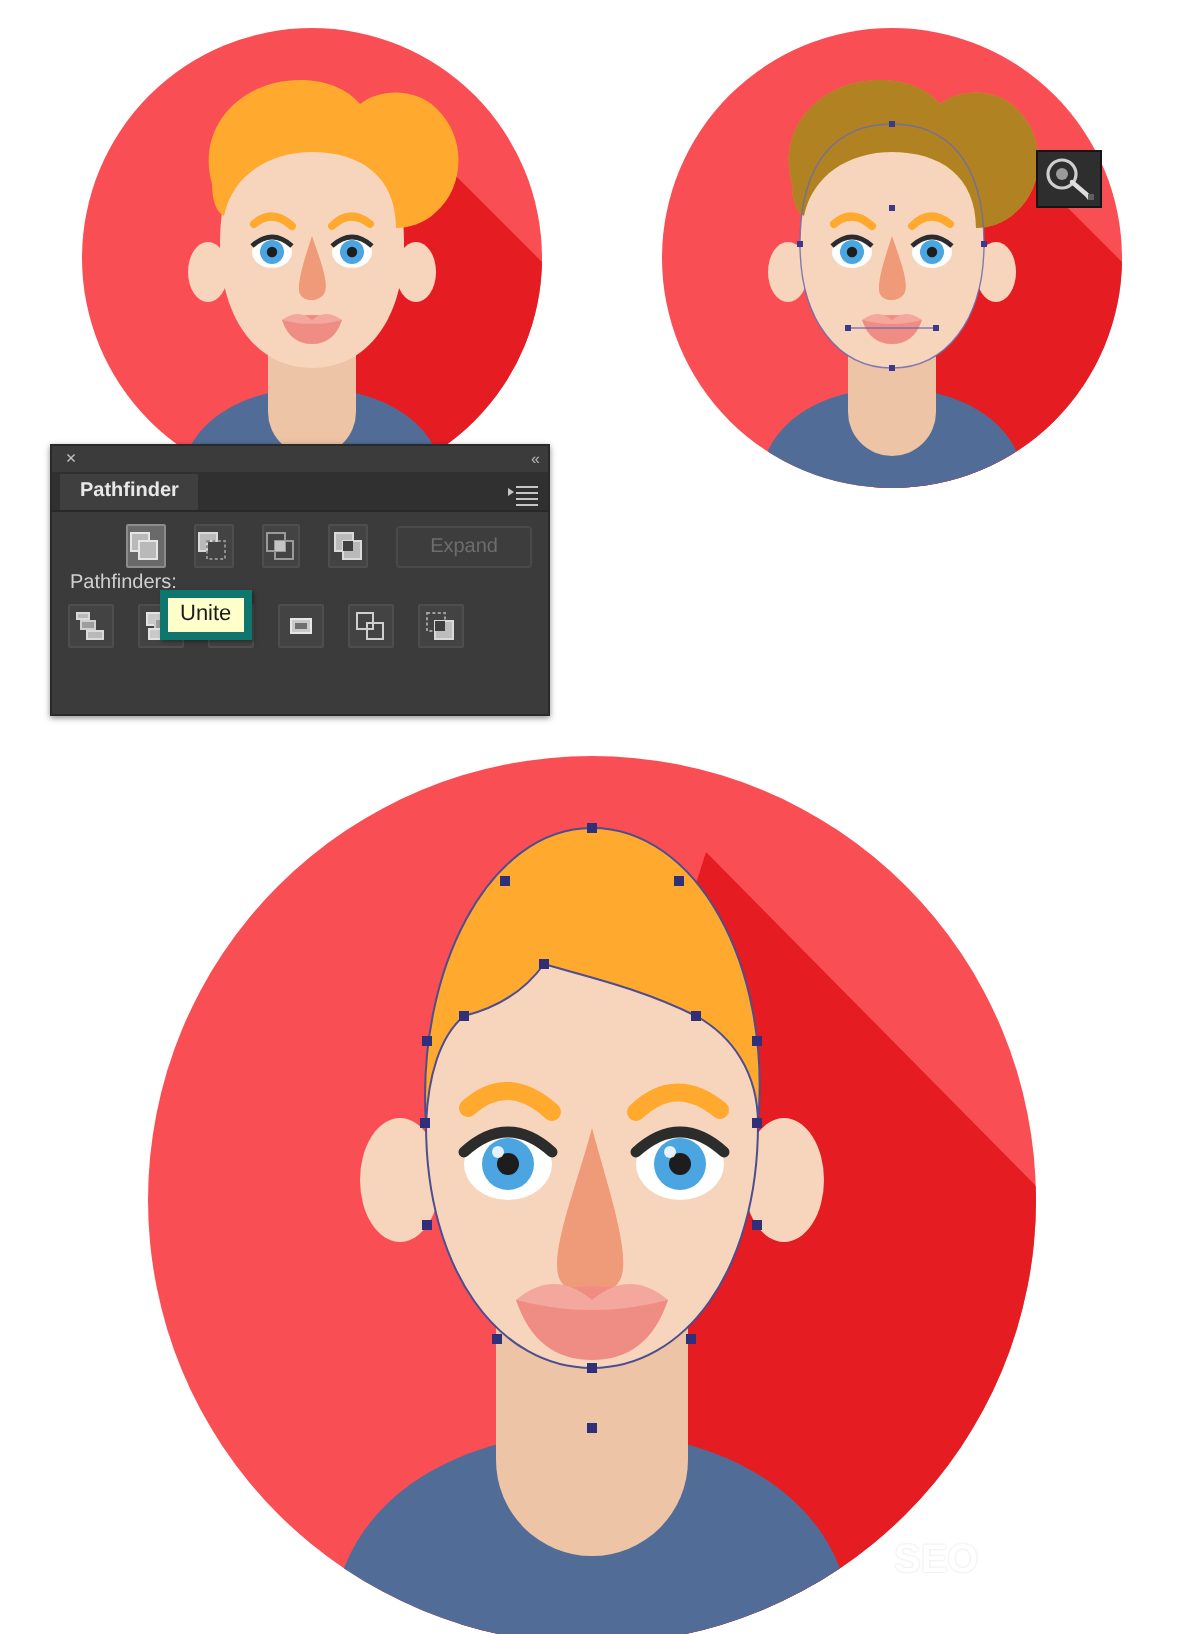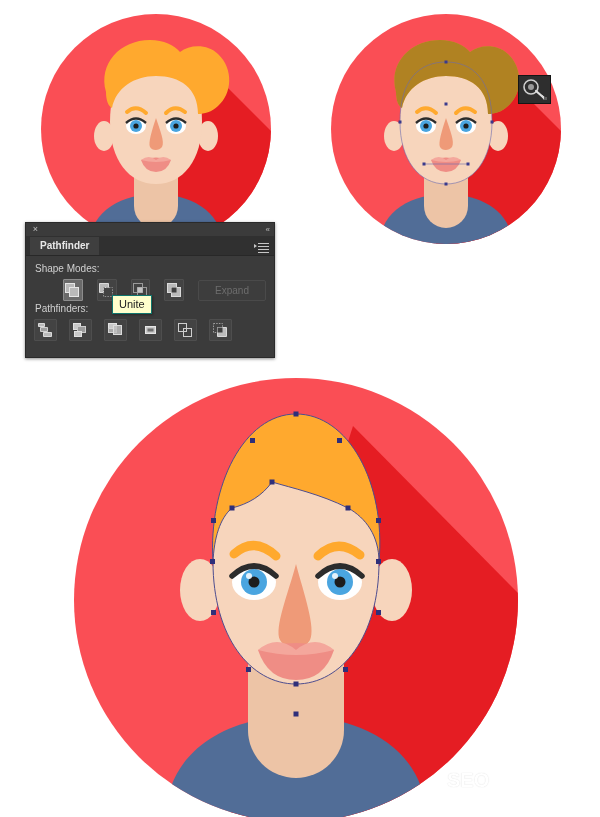--- a/index.html
+++ b/index.html
@@ -160,29 +160,28 @@
     align-items: center;
     gap: 12px;
     height: 22px;
     margin-top: 4px;
   }
   .tooltip {
     position: absolute;
     left: 54px;
     top: 72px;
     background: #ffffcc;
-    border: 1px solid #0f766e;
+    border: 4px solid #0f766e;
     color: #1b1b1b;
     font-size: 11px;
     line-height: 14px;
     padding: 1px 6px 2px 6px;
     white-space: nowrap;
     z-index: 60;
     box-shadow: 1px 1px 2px rgba(0,0,0,0.35);
-    margin-left: 32px;
   }
 
   
   .tool-badge {
     position: absolute;
     left: 518px;
     top: 75px;
     width: 31px;
     height: 27px;
     background: #2e2e2e;
@@ -362,21 +361,20 @@
         <span class="arrow"></span>
         <i></i>
           <i></i>
           <i></i>
           <i></i>
       </div>
     </div>
 
     <div class="panel-body">
 
-      <div class="section-label">Shape Modes:</div>
 
       <div class="mode-row">
 
         <div class="pf-btn selected">
           <svg width="15" height="14" viewBox="0 0 15 14">
             <rect x="0.5" y="0.5" width="9" height="9" fill="#b9b9b9" stroke="#e6e6e6"></rect>
             <rect x="4.5" y="4.5" width="9" height="9" fill="#b9b9b9" stroke="#e6e6e6"></rect>
           </svg>
         </div>
 

